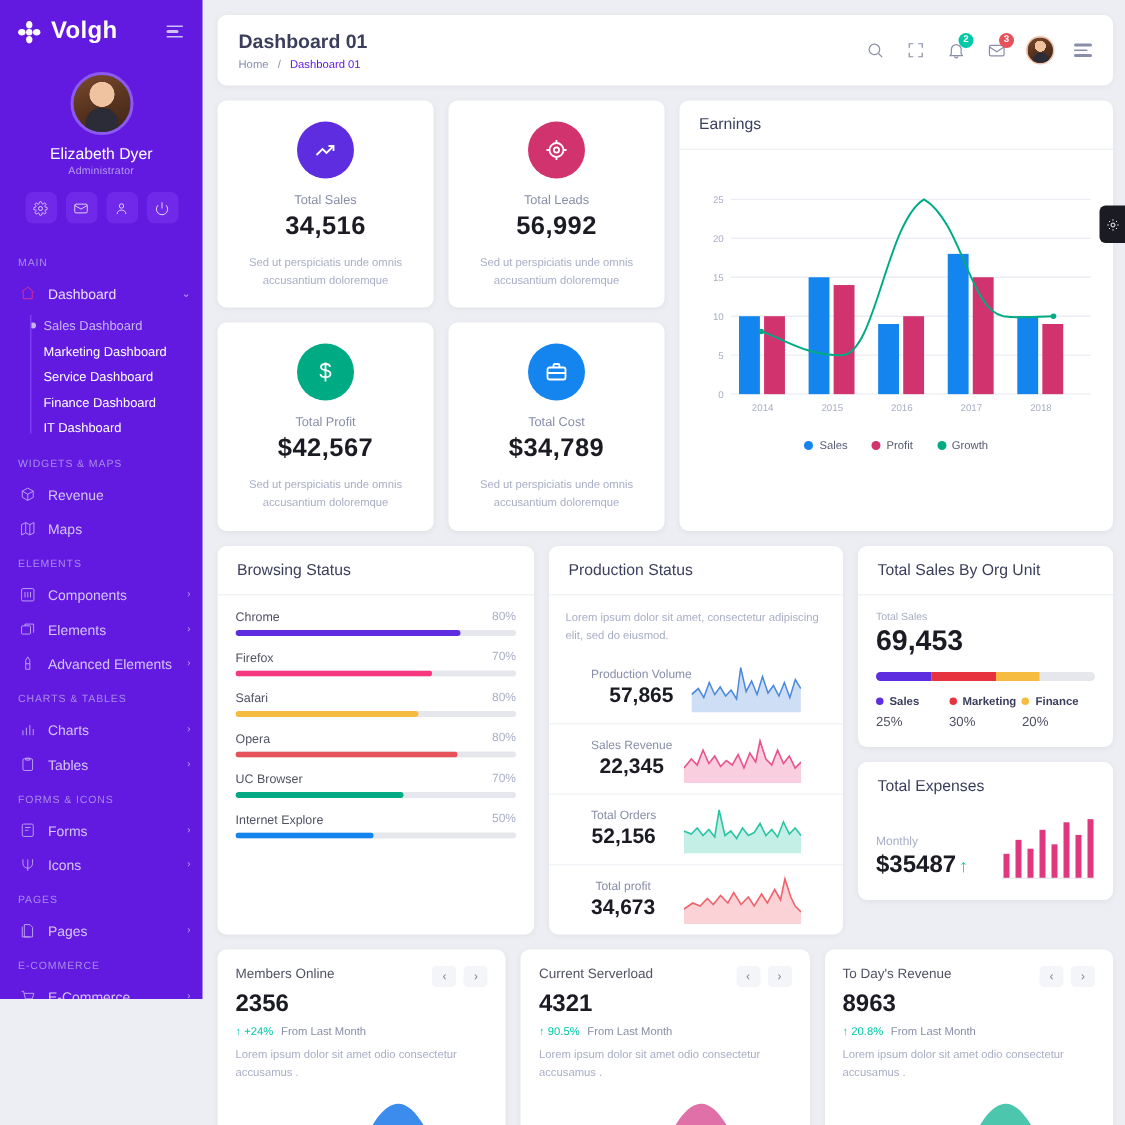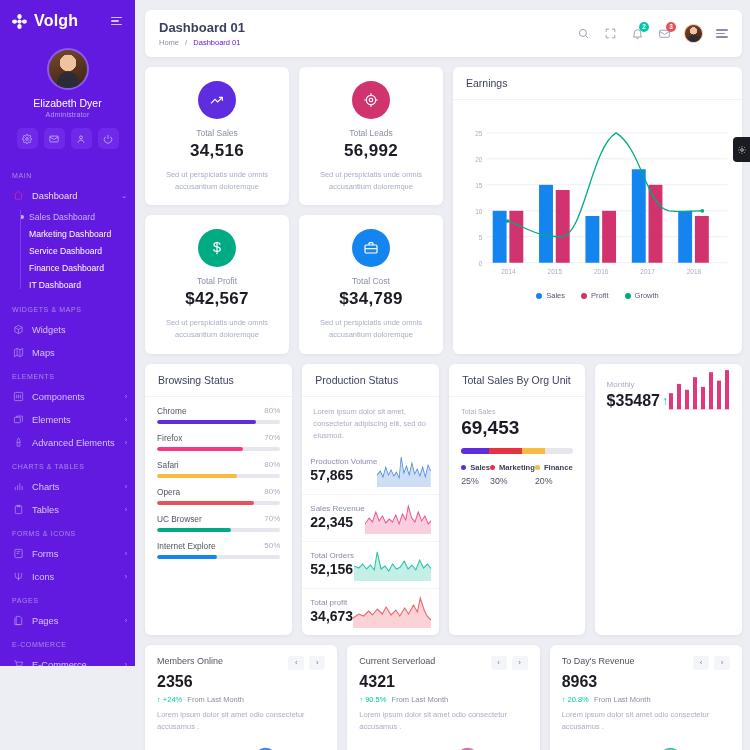--- a/index.html
+++ b/index.html
@@ -158,29 +158,29 @@
   .bs-item { margin-bottom: 9px; }
   .bs-item:last-child { margin-bottom: 2px; }
   .bs-top { display: flex; justify-content: space-between; font-size: 8.3px; color: #515365; margin-bottom: 4px; }
   .bs-pct { color: #a8aec5; font-size: 8px; }
   .bs-track { height: 4px; border-radius: 3px; background: #e5e7ec; overflow: hidden; }
   .bs-fill { height: 100%; border-radius: 3px; }
 
   
   .production { width: 196px; }
   .pr-intro { font-size: 7.5px; color: #a8aec5; line-height: 1.6; padding: 9px 11px 6px; }
-  .pr-row { display: flex; align-items: center; padding: 5px 8px 7px; border-bottom: 1px solid #f3f4f8; }
+  .pr-row { display: flex; align-items: center; padding: 5px 28px 7px; border-bottom: 1px solid #f3f4f8; text-align: center; }
   .pr-row:last-child { border-bottom: none; }
   .pr-txt { flex: 0 0 auto; }
   .pr-name { font-size: 8px; color: #888ea8; }
   .pr-val { font-size: 14px; font-weight: bold; color: #1b1b24; margin-top: 1px; }
   .pr-spark { margin-left: auto; width: 78px; height: 34px; }
 
   
-  .rightcol { flex: 1; display: flex; flex-direction: row; gap: 10px; }
+  .rightcol { flex: 1; display: flex; flex-direction: column; gap: 10px; }
   .org-body { padding: 11px 12px 12px; }
   .org-small { font-size: 7px; color: #a8aec5; }
   .org-big { font-size: 19px; font-weight: bold; color: #1b1b24; margin: 2px 0 9px; }
   .org-bar { height: 6px; border-radius: 3px; display: flex; overflow: hidden; background: #e5e7ec; }
   .org-legend { display: flex; margin-top: 9px; }
   .org-li { flex: 1; }
   .org-lt { display: flex; align-items: center; font-size: 7.6px; color: #3b3f5c; font-weight: bold; }
   .org-lt i { width: 5px; height: 5px; border-radius: 50%; margin-right: 4px; }
   .org-lv { font-size: 8.8px; color: #515365; margin-top: 4px; }
 
@@ -303,21 +303,21 @@
 
       <div class="sb-section">WIDGETS &amp; MAPS</div>
       <div class="sb-item">
         <span class="sb-ico">
           <svg viewBox="0 0 24 24">
               <path d="M12 3l8 4.5v9L12 21l-8-4.5v-9z"></path>
               <path d="M4 7.5l8 4.5 8-4.5"></path>
               <path d="M12 12v9"></path>
             </svg>
         </span>
-        <span class="sb-label">Widgets</span>
+        <span class="sb-label">Revenue</span>
         <span class="sb-arrow"></span>
       </div>
       <div class="sb-item">
         <span class="sb-ico">
           <svg viewBox="0 0 24 24">
               <path d="M3 6l6-3 6 3 6-3v15l-6 3-6-3-6 3z"></path>
               <path d="M9 3v15"></path>
               <path d="M15 6v15"></path>
             </svg>
         </span>
@@ -770,20 +770,21 @@
                     <i style="background:#f6bb41"></i>
                     <span>Finance</span>
                   </div>
                 <div class="org-lv">20%</div>
               </div>
             </div>
           </div>
         </section>
 
         <section class="card">
+          <div class="card-head noborder">Total Expenses</div>
           <div class="exp-body">
             <div class="exp-left">
               <div class="exp-month">Monthly</div>
               <div class="exp-amt">
                 <span>$35487</span>
                 <span class="arrow">↑</span>
               </div>
             </div>
             <div class="exp-bars">
               <svg viewBox="0 0 62 42" preserveAspectRatio="none" style="width:100%;height:100%">

